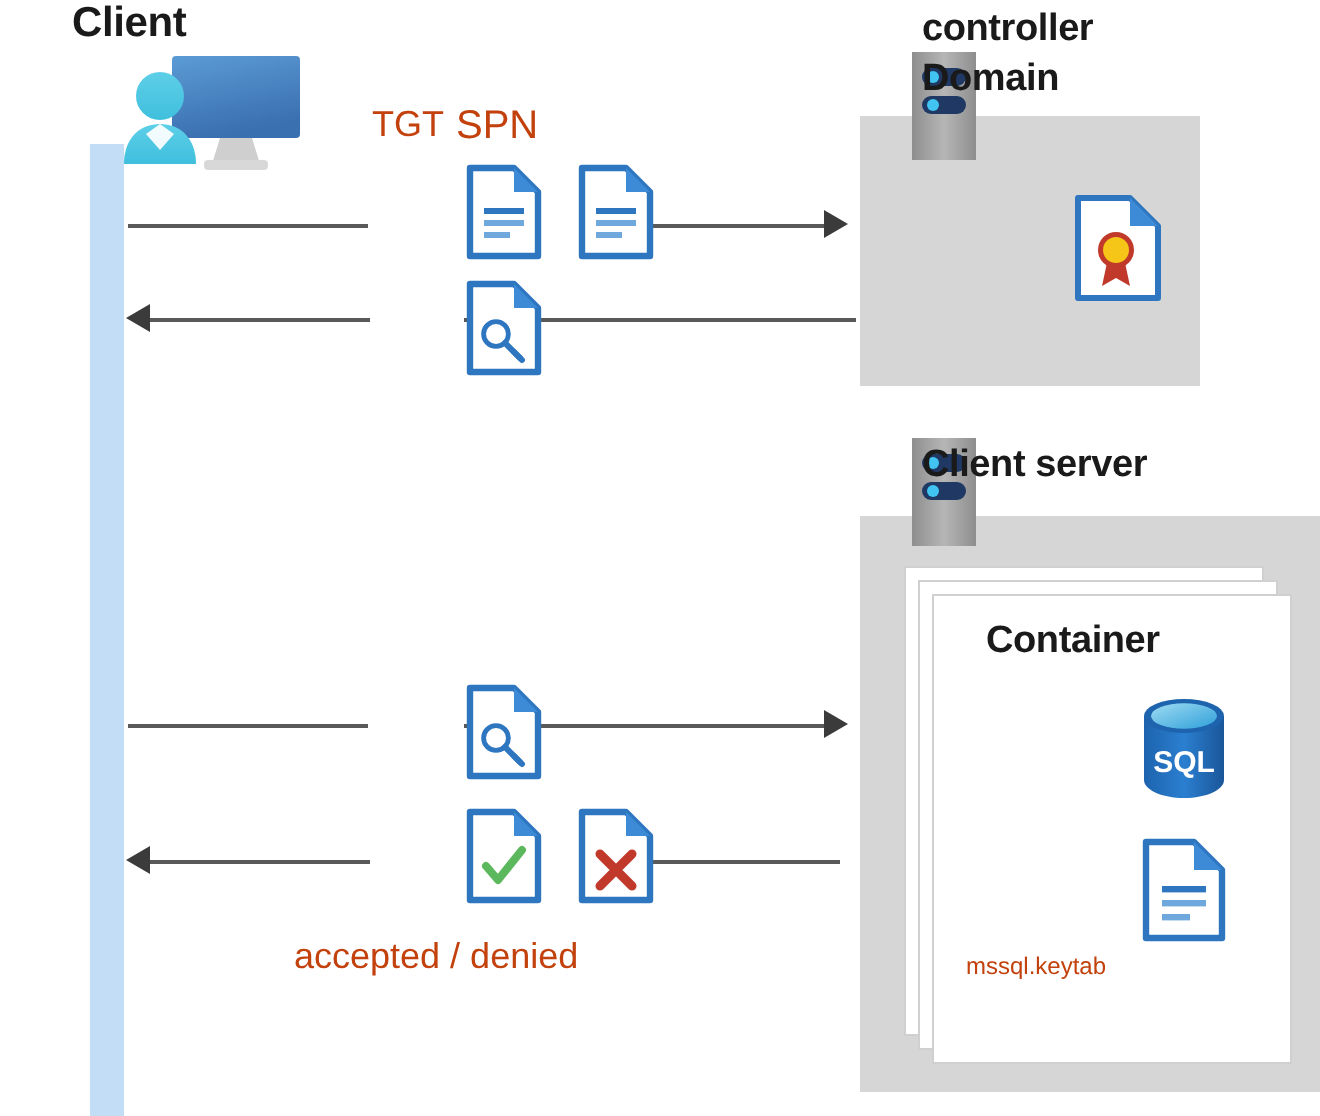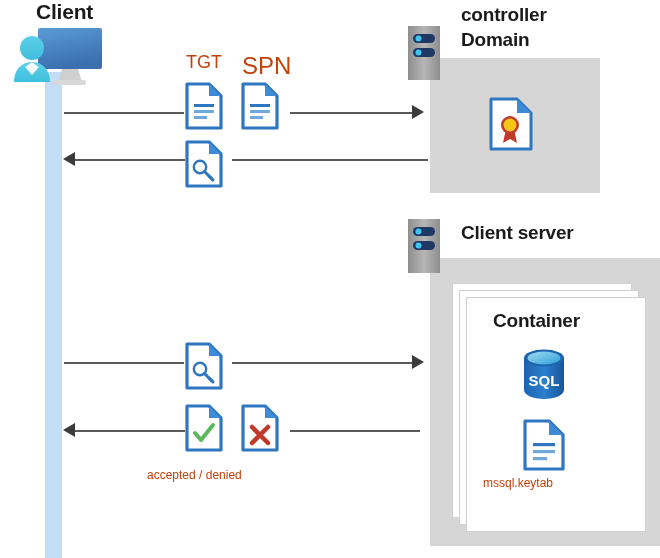--- a/index.html
+++ b/index.html
@@ -11,22 +11,22 @@
   
   .title-bold{font-weight:bold;color:#1a1a1a;letter-spacing:-0.2px;}
   .lbl{color:#c2410c;}
 
   #client-title{left:36px;top:0px;font-size:21px;}
   #dc-title{left:461px;top:2px;font-size:19px;line-height:25px;width:180px;}
   #linux-title{left:461px;top:222px;font-size:19px;}
   #container-title{left:493px;top:310px;font-size:19px;}
 
   #tgt-label{left:186px;top:52px;font-size:18px;}
-  #spn-label{left:242px;top:52px;font-size:24px;}
-  #accdeny-label{left:147px;top:468px;font-size:12px;}
+  #spn-label{left:228px;top:52px;font-size:20px;}
+  #accdeny-label{left:147px;top:468px;font-size:18px;}
   #keytab-label{left:483px;top:476px;font-size:12px;}
 
   
   #lifeline{left:45px;top:72px;width:17px;height:486px;background:#c3ddf7;}
 
   
   #dc-panel{left:430px;top:58px;width:170px;height:135px;background:#d6d6d6;}
   #linux-panel{left:430px;top:258px;width:230px;height:288px;background:#d6d6d6;}
 
   
@@ -49,21 +49,21 @@
   .arrow-r{width:0;height:0;border-top:7px solid transparent;
            border-bottom:7px solid transparent;border-left:12px solid #3b3b3b;}
   .arrow-l{width:0;height:0;border-top:7px solid transparent;
            border-bottom:7px solid transparent;border-right:12px solid #3b3b3b;}
   #ar1{left:412px;top:105px;}
   #ar3{left:412px;top:355px;}
   #al2{left:63px;top:152px;}
   #al4{left:63px;top:423px;}
 
   
-  .icon{display:block;}
+  .icon{display:block;margin-left:48px;}
   #ic-tgt{left:185px;top:82px;}
   #ic-spn{left:241px;top:82px;}
   #ic-key1{left:185px;top:140px;}
   #ic-key2{left:185px;top:342px;}
   #ic-ok{left:185px;top:404px;}
   #ic-no{left:241px;top:404px;}
   #ic-cert{left:489px;top:97px;}
   #ic-sql{left:521px;top:348px;}
   #ic-keytab{left:523px;top:419px;}
   #ic-srv1{left:408px;top:26px;}

